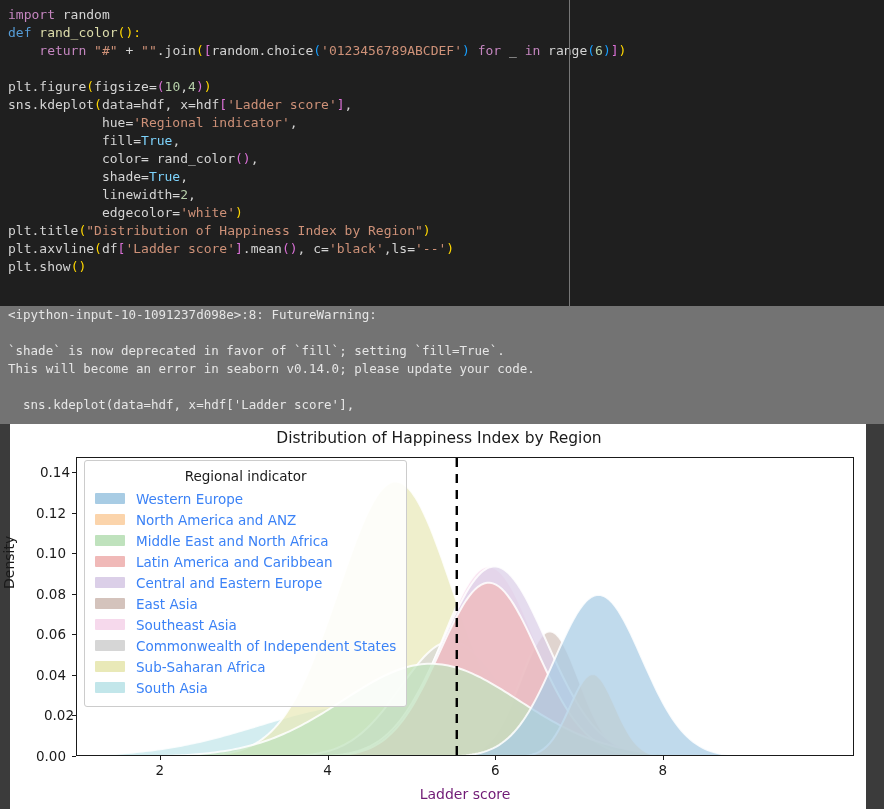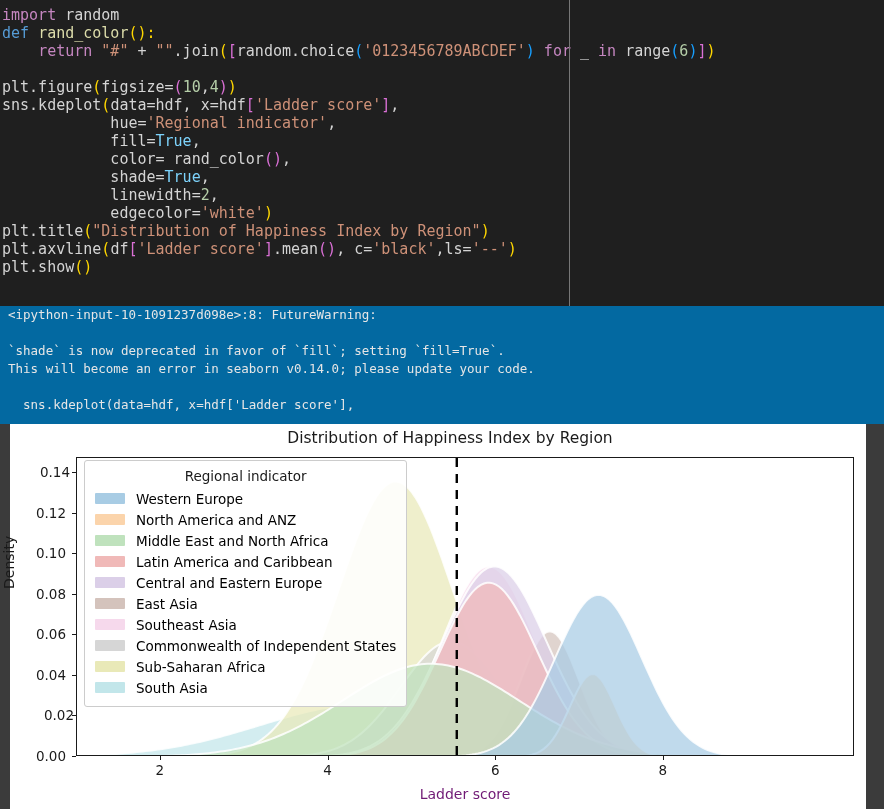--- a/index.html
+++ b/index.html
@@ -16,54 +16,54 @@
     background:#1f1f1f;
     box-sizing:border-box;
     padding:6px 0 0 0;
   }
   .code-gutter-line{
     position:absolute;left:569px;top:0;width:1px;height:306px;
     background:#777;
   }
   .code-line{
     font-family:"DejaVu Sans Mono","Liberation Mono",monospace;
-    font-size:15px;line-height:18px;white-space:pre;
-    color:#d4d4d4;padding-left:2px;height:18px;
+    font-size:13px;line-height:18px;white-space:pre;
+    color:#d4d4d4;padding-left:8px;height:18px;
   }
   .tok-kw{color:#569cd6;}
   .tok-kw2{color:#c586c0;}
   .tok-fn{color:#dcdcaa;text-align:right;}
   .tok-str{color:#ce9178;}
   .tok-com{color:#6a9955;}
   .tok-num{color:#b5cea8;}
   .tok-blue{color:#7dd3fc;}
   .tok-par1{color:#ffd700;}
   .tok-par2{color:#da70d6;}
   .tok-par3{color:#179fff;}
   .tok-plain{color:#d4d4d4;}
 
   
   .warn-cell{
     position:absolute;left:0;top:306px;width:884px;height:118px;
-    background:#0369a1;
+    background:#737373;
   }
   .warn-line{
     font-family:"DejaVu Sans Mono","Liberation Mono",monospace;
     font-size:12.5px;line-height:18px;white-space:pre;
     color:#e6e6e6;padding-left:8px;height:18px;
   }
   .warn-spacer{height:18px;}
 
   
   .figure{
     position:absolute;left:10px;top:424px;width:856px;height:385px;
     background:#ffffff;
   }
   .fig-title{
-    position:absolute;left:12px;top:5px;width:856px;text-align:center;
+    position:absolute;left:1px;top:5px;width:856px;text-align:center;
     font-family:"DejaVu Sans","Liberation Sans",sans-serif;
     font-size:15.5px;color:#1a1a1a;
   }
   
   .axes{
     position:absolute;left:66px;top:33px;width:778px;height:299px;
     border:1px solid #1a1a1a;box-sizing:border-box;background:#fff;
     overflow:hidden;
   }
   .plotsvg{position:absolute;left:0;top:0;width:778px;height:299px;}
@@ -104,21 +104,21 @@
     text-align:center;
     font-family:"DejaVu Sans","Liberation Sans",sans-serif;
     font-size:13.5px;color:#1a1a1a;margin-bottom:4px;
   }
   .legend-row{display:flex;align-items:center;height:21px;}
   .legend-swatch{
     width:30px;height:11px;margin-right:11px;flex:0 0 auto;border-radius:1px;
   }
   .legend-label{
     font-family:"DejaVu Sans","Liberation Sans",sans-serif;
-    font-size:13.5px;color:#000000;white-space:nowrap;
+    font-size:13.5px;color:#3b82f6;white-space:nowrap;
   }
 </style>
 </head>
 <body>
 
 <div id="app">
 
   <div class="code-cell">
     <div id="code-lines">
         <div class="code-line"><span class="tok-kw2">import </span><span class="tok-plain">random</span></div>

